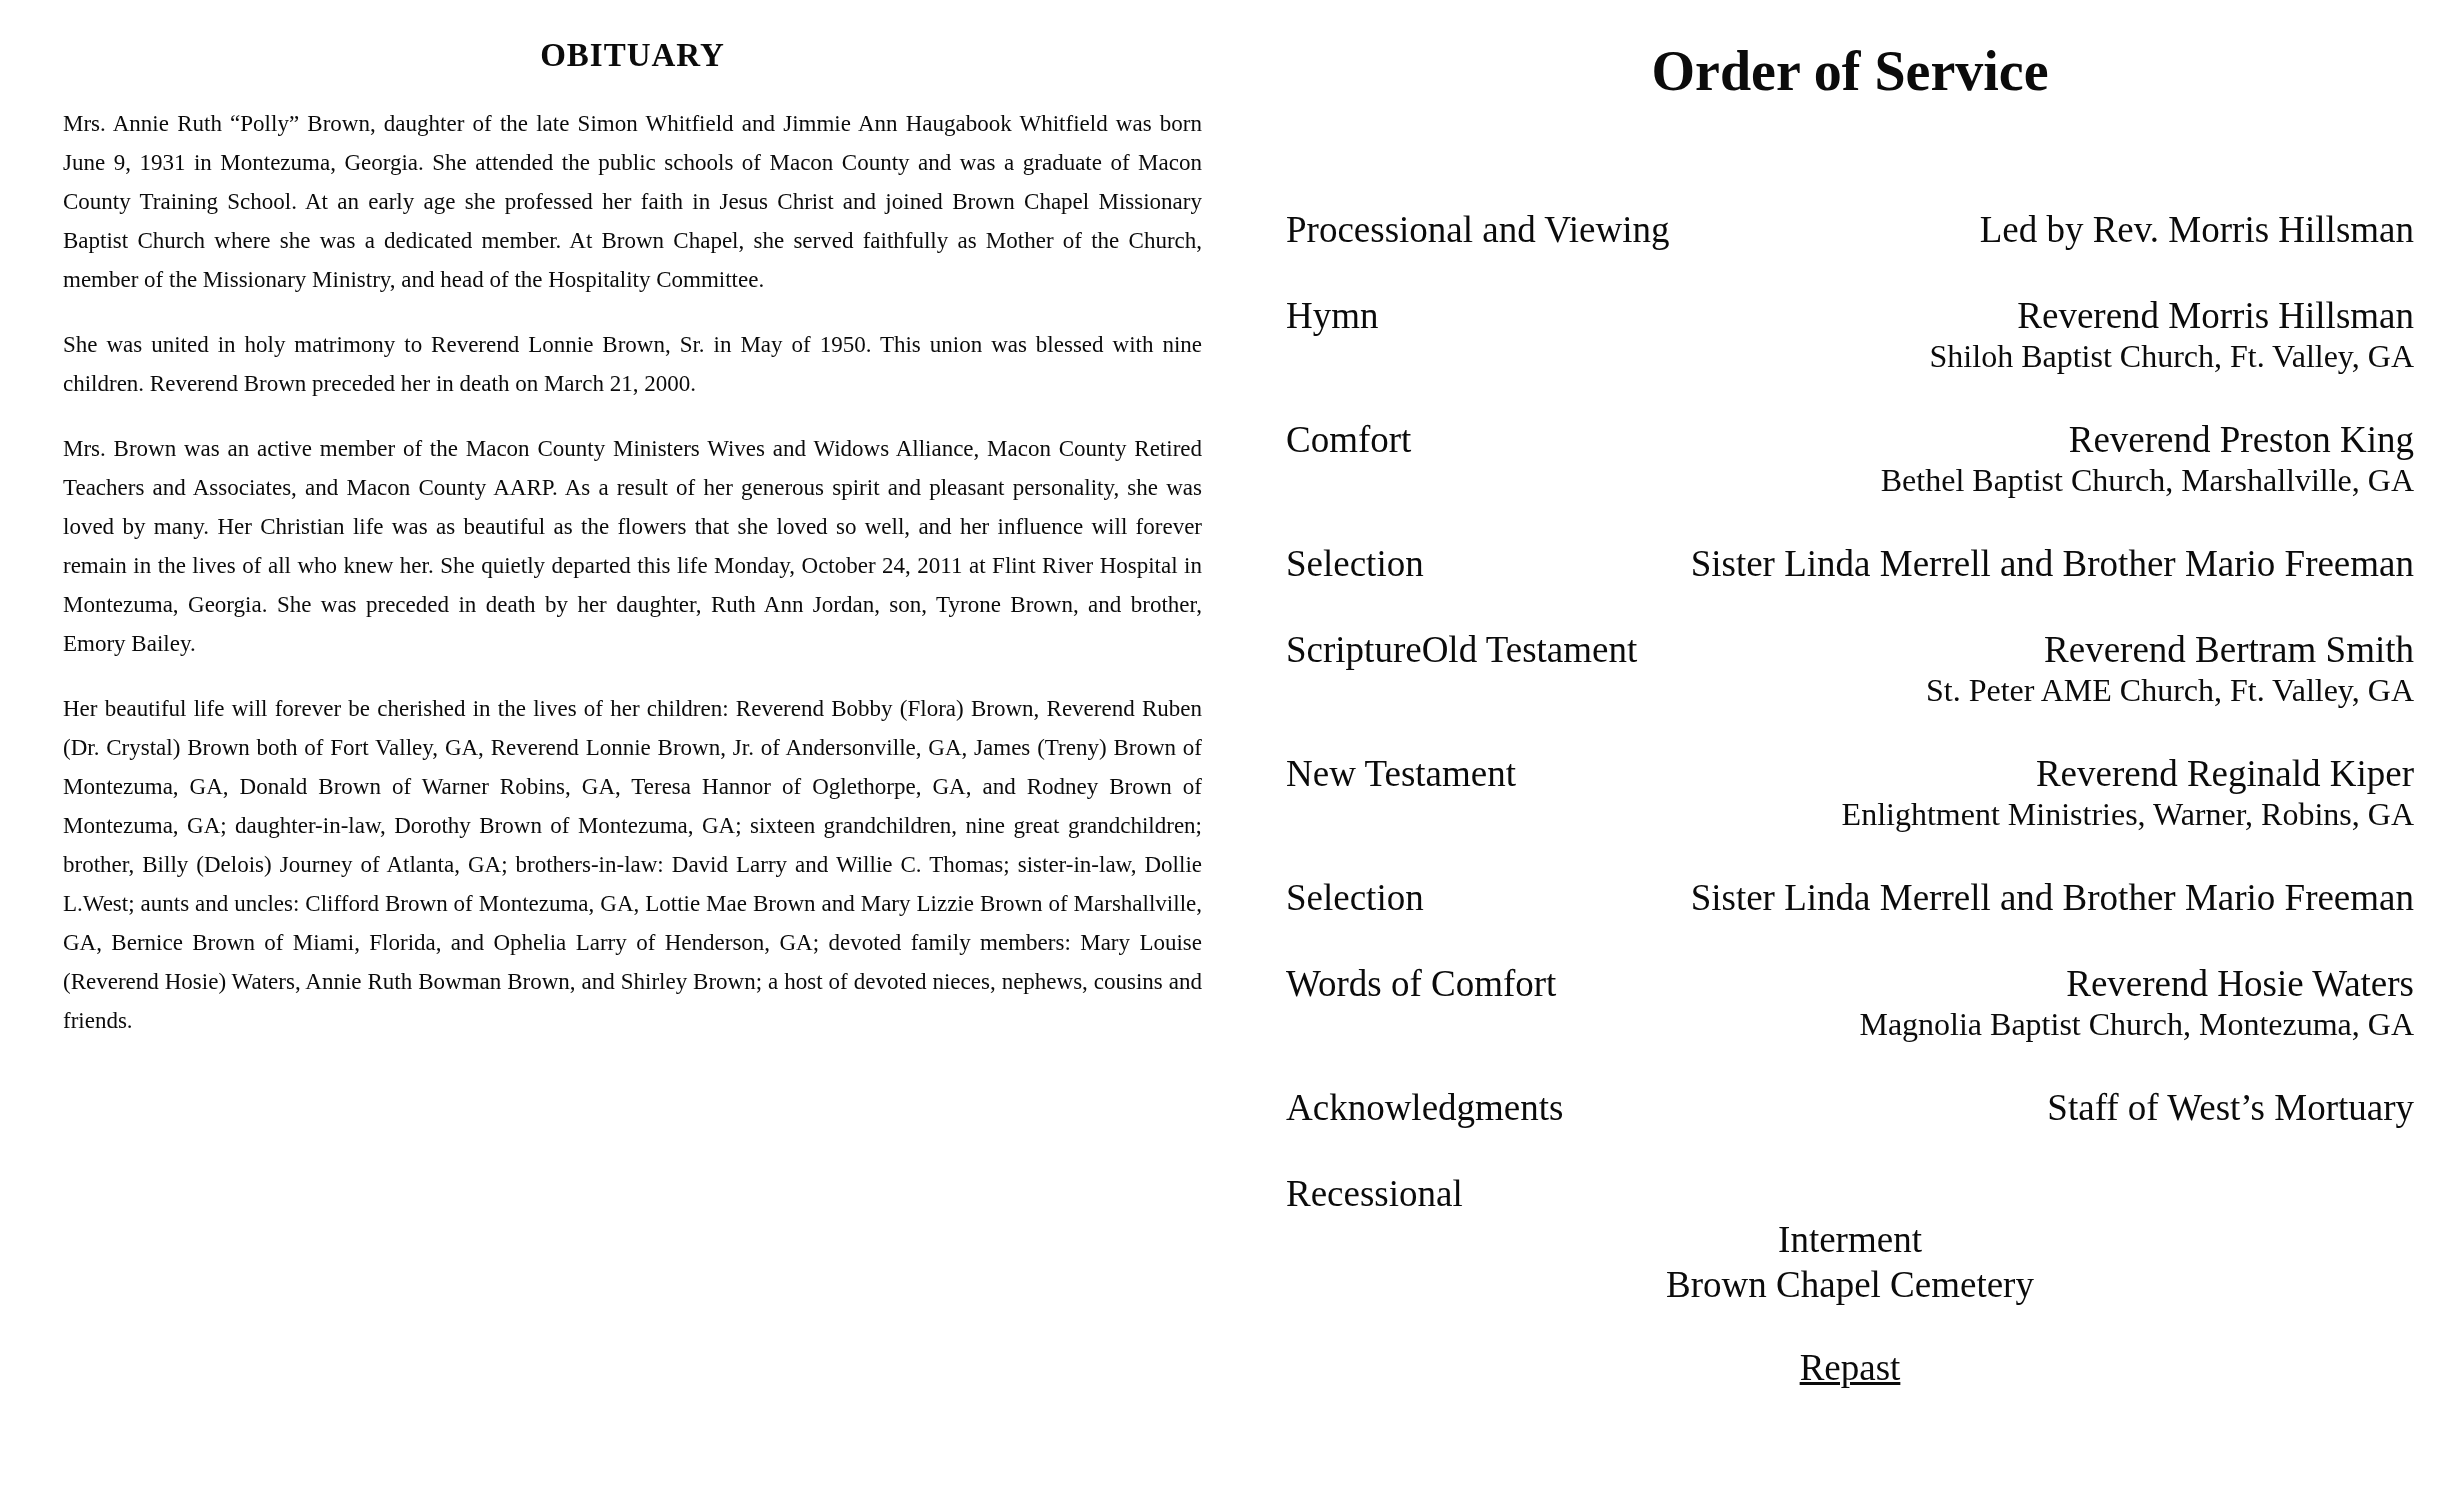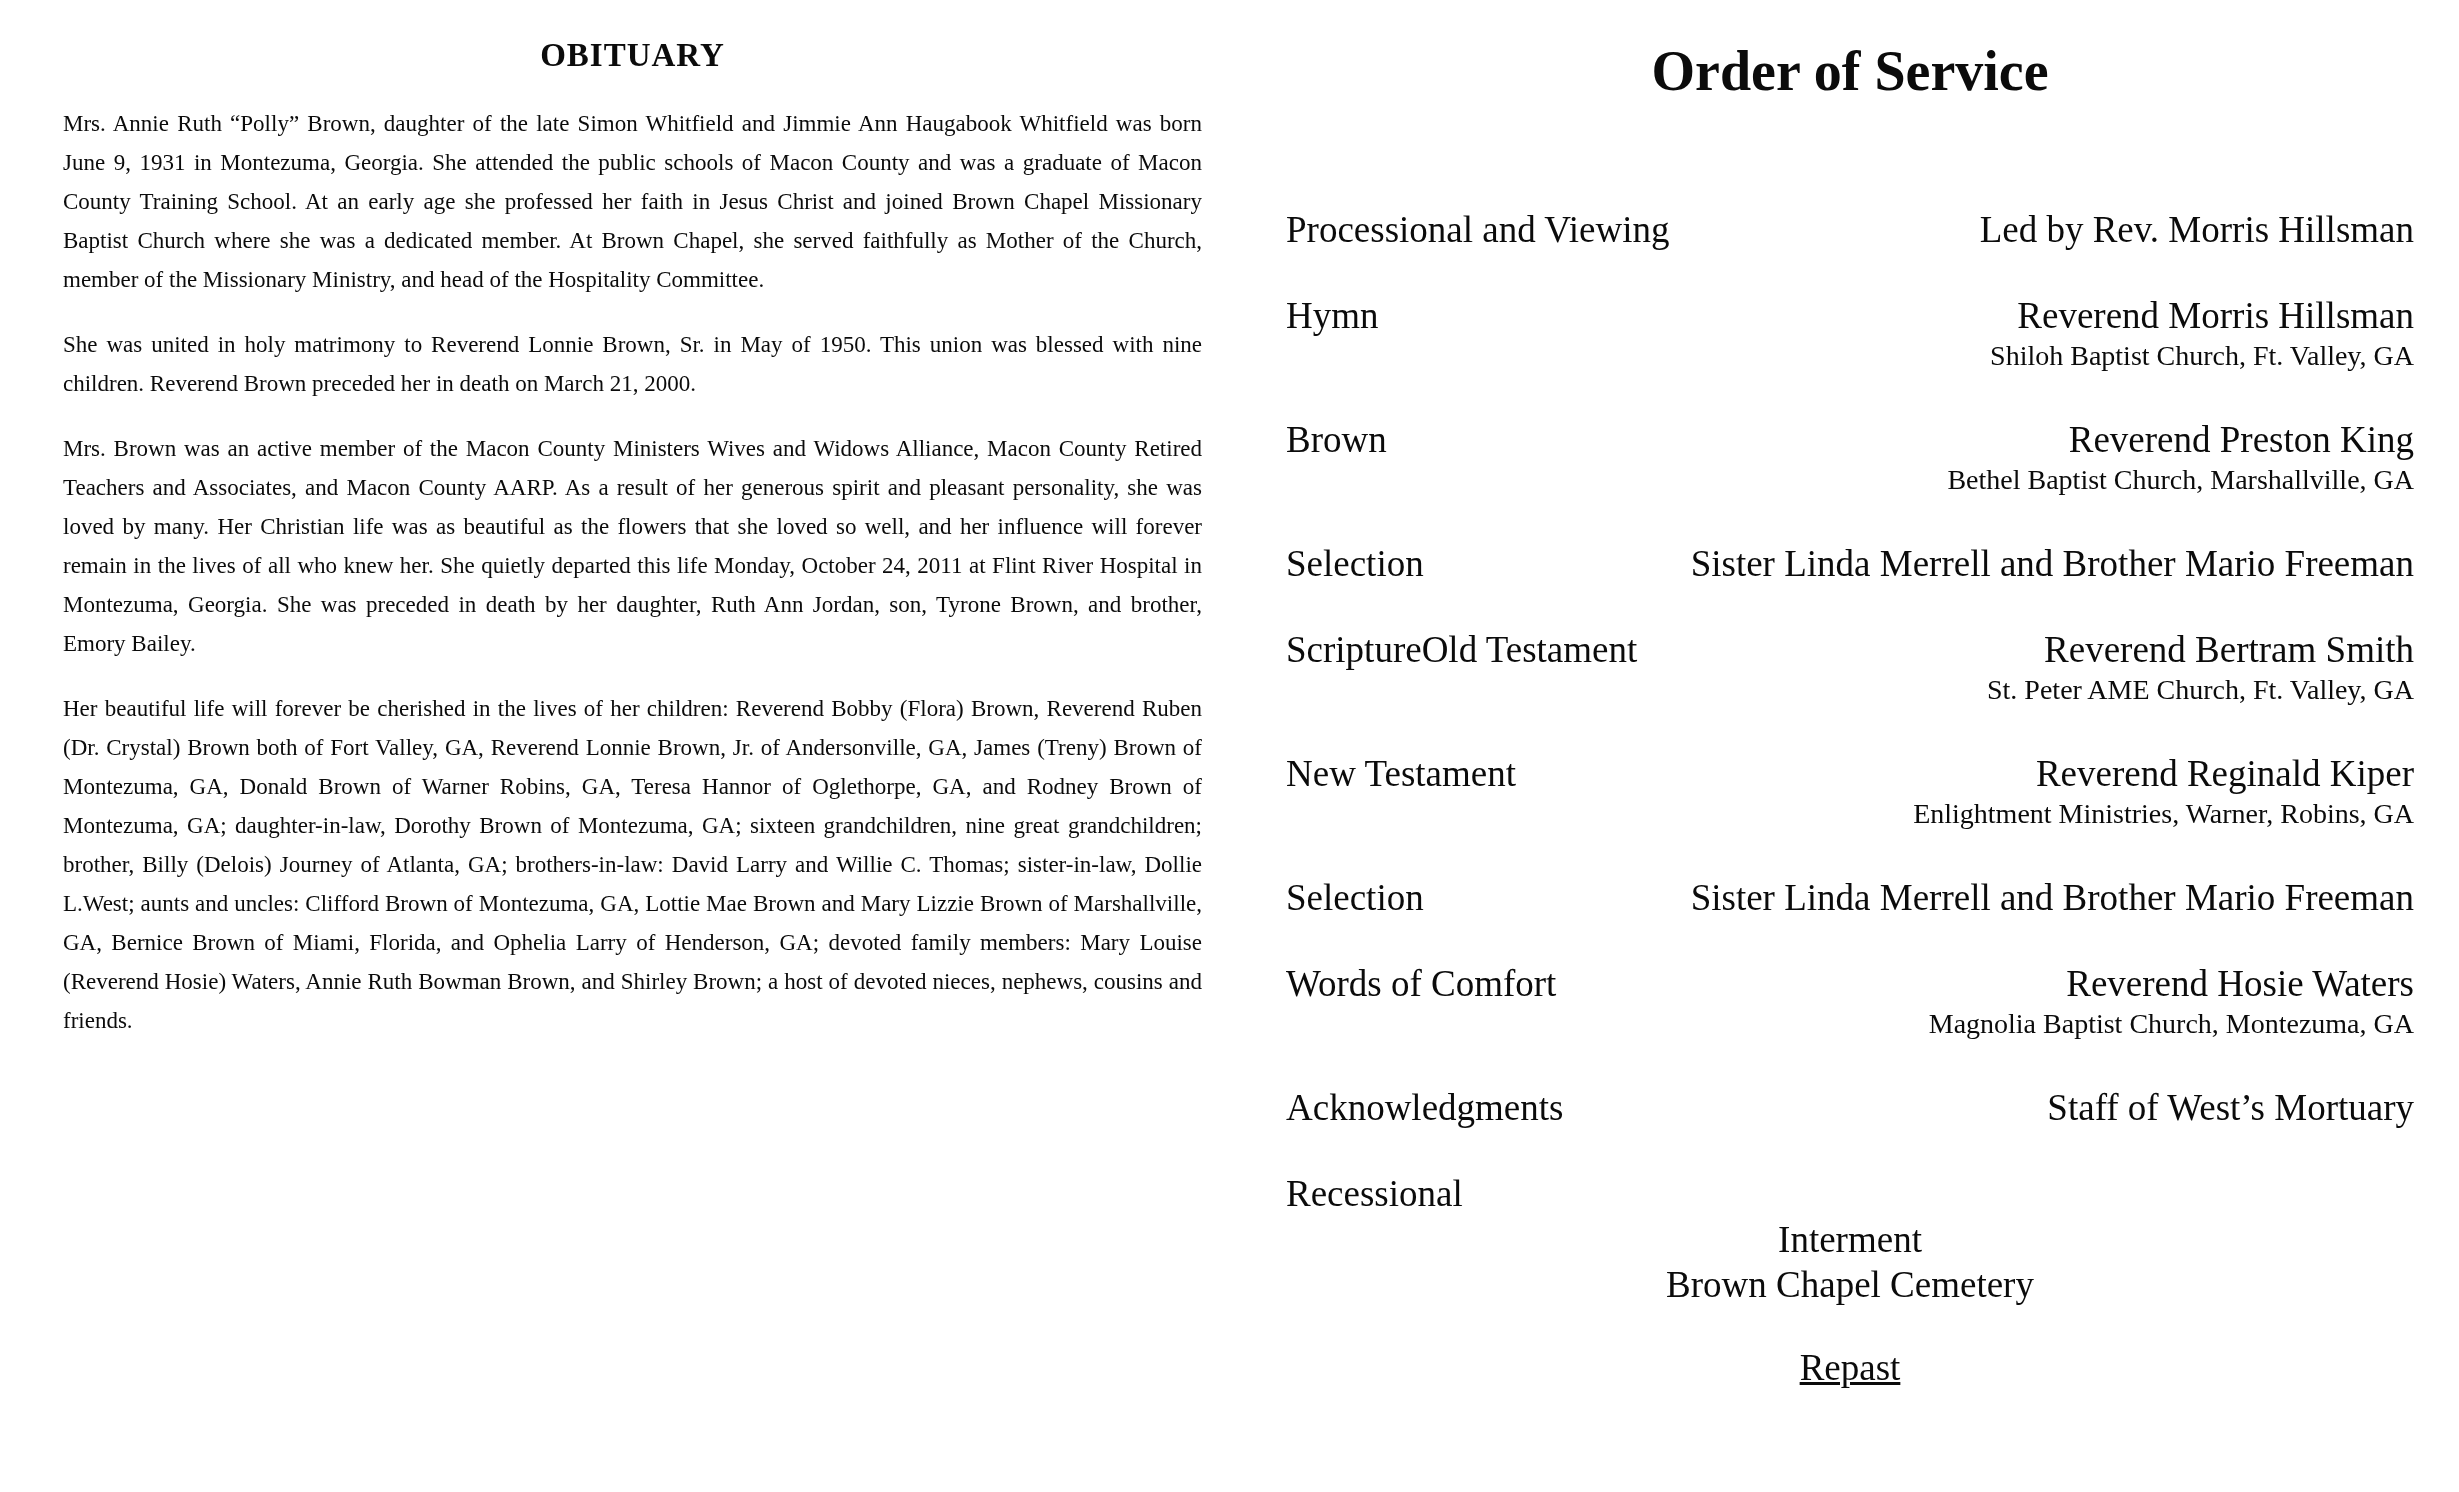--- a/index.html
+++ b/index.html
@@ -74,21 +74,21 @@
   .service-middle {
     flex: 1 1 auto;
     text-align: left;
     white-space: nowrap;
   }
   .service-person {
     white-space: nowrap;
     text-align: right;
   }
   .service-sub {
-    font-size: 28px;
+    font-size: 32px;
     line-height: 38px;
     text-align: right;
   }
   .closing-block {
     font-size: 37px;
     line-height: 45px;
     text-align: center;
   }
   .closing-block.spaced {
     margin-top: 38px;
@@ -121,21 +121,21 @@
     <div class="service-line">
       <span class="service-label">Hymn</span>
       <span class="service-middle"></span>
       <span class="service-person">Reverend Morris Hillsman</span>
     </div>
     <div class="service-sub">Shiloh Baptist Church, Ft. Valley, GA</div>
   </div>
 
   <div class="service-item">
     <div class="service-line">
-      <span class="service-label">Brown</span>
+      <span class="service-label">Comfort</span>
       <span class="service-middle"></span>
       <span class="service-person">Reverend Preston King</span>
     </div>
     <div class="service-sub">Bethel Baptist Church, Marshallville, GA</div>
   </div>
 
   <div class="service-item">
     <div class="service-line">
       <span class="service-label">Selection</span>
       <span class="service-middle"></span>

